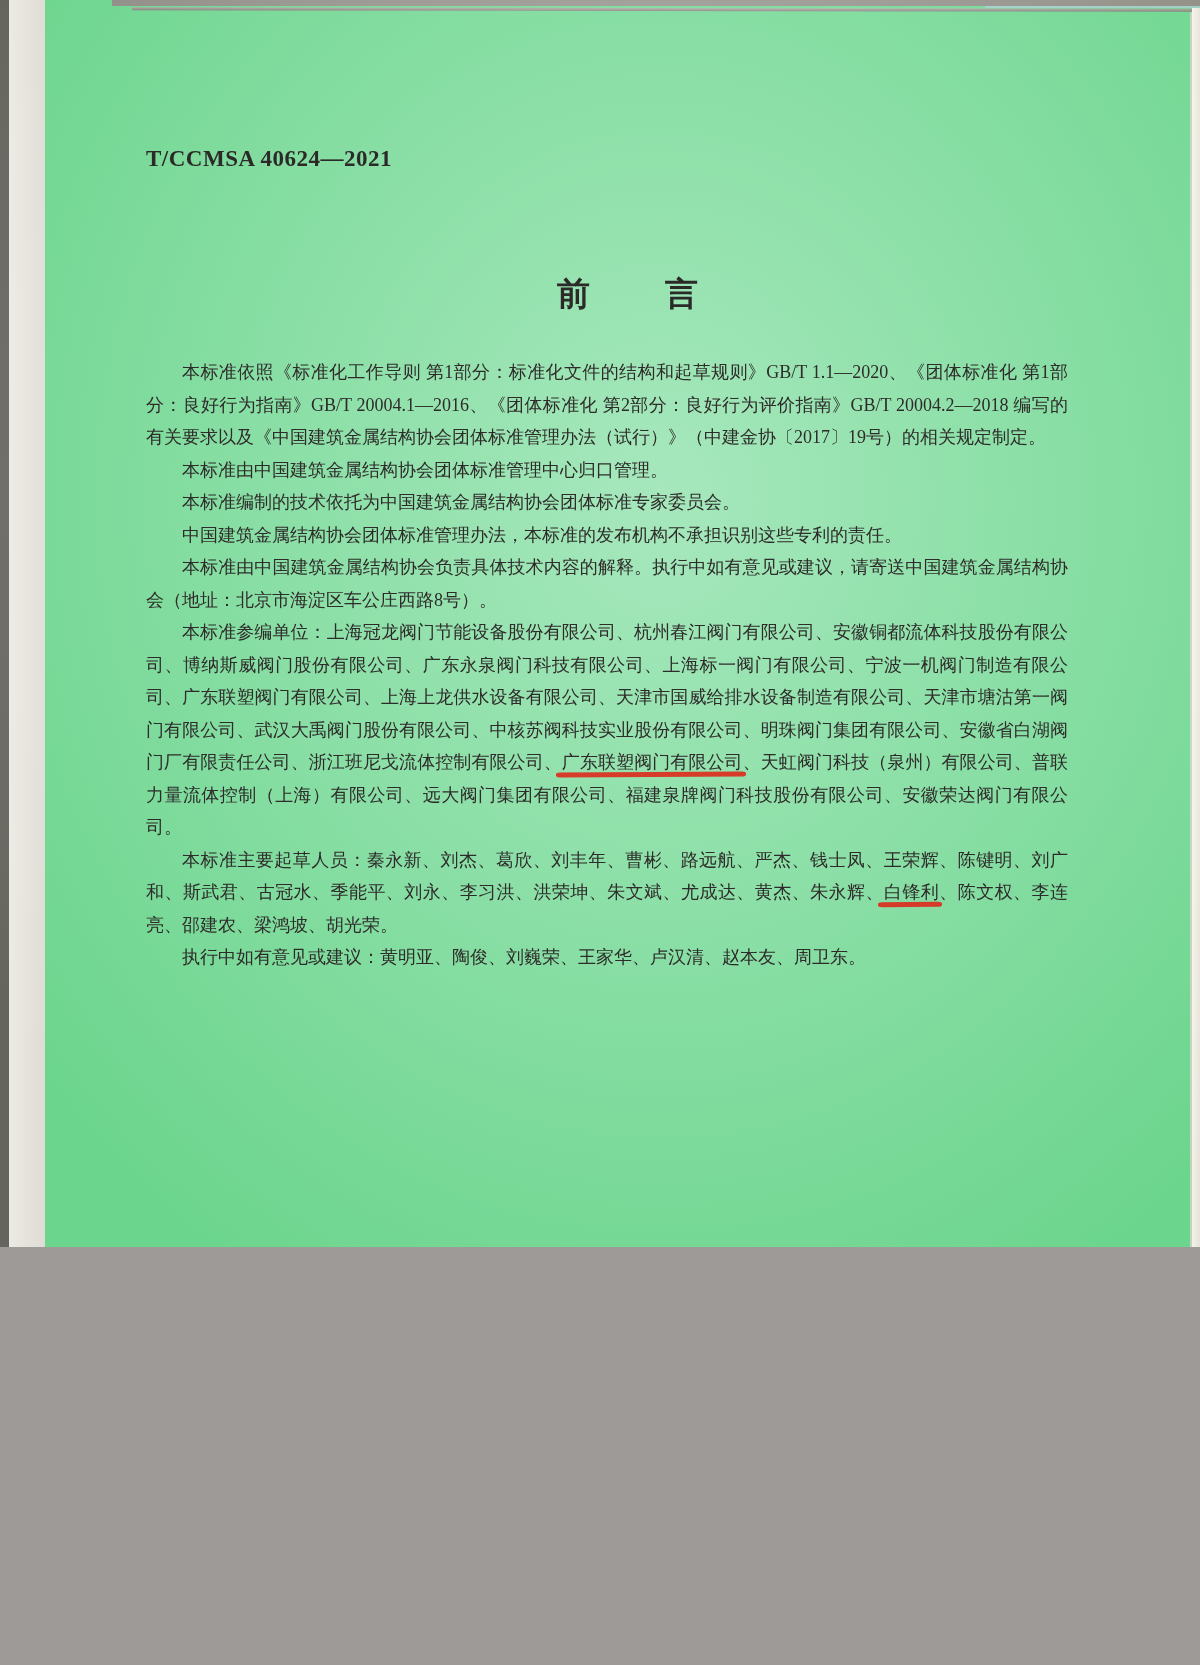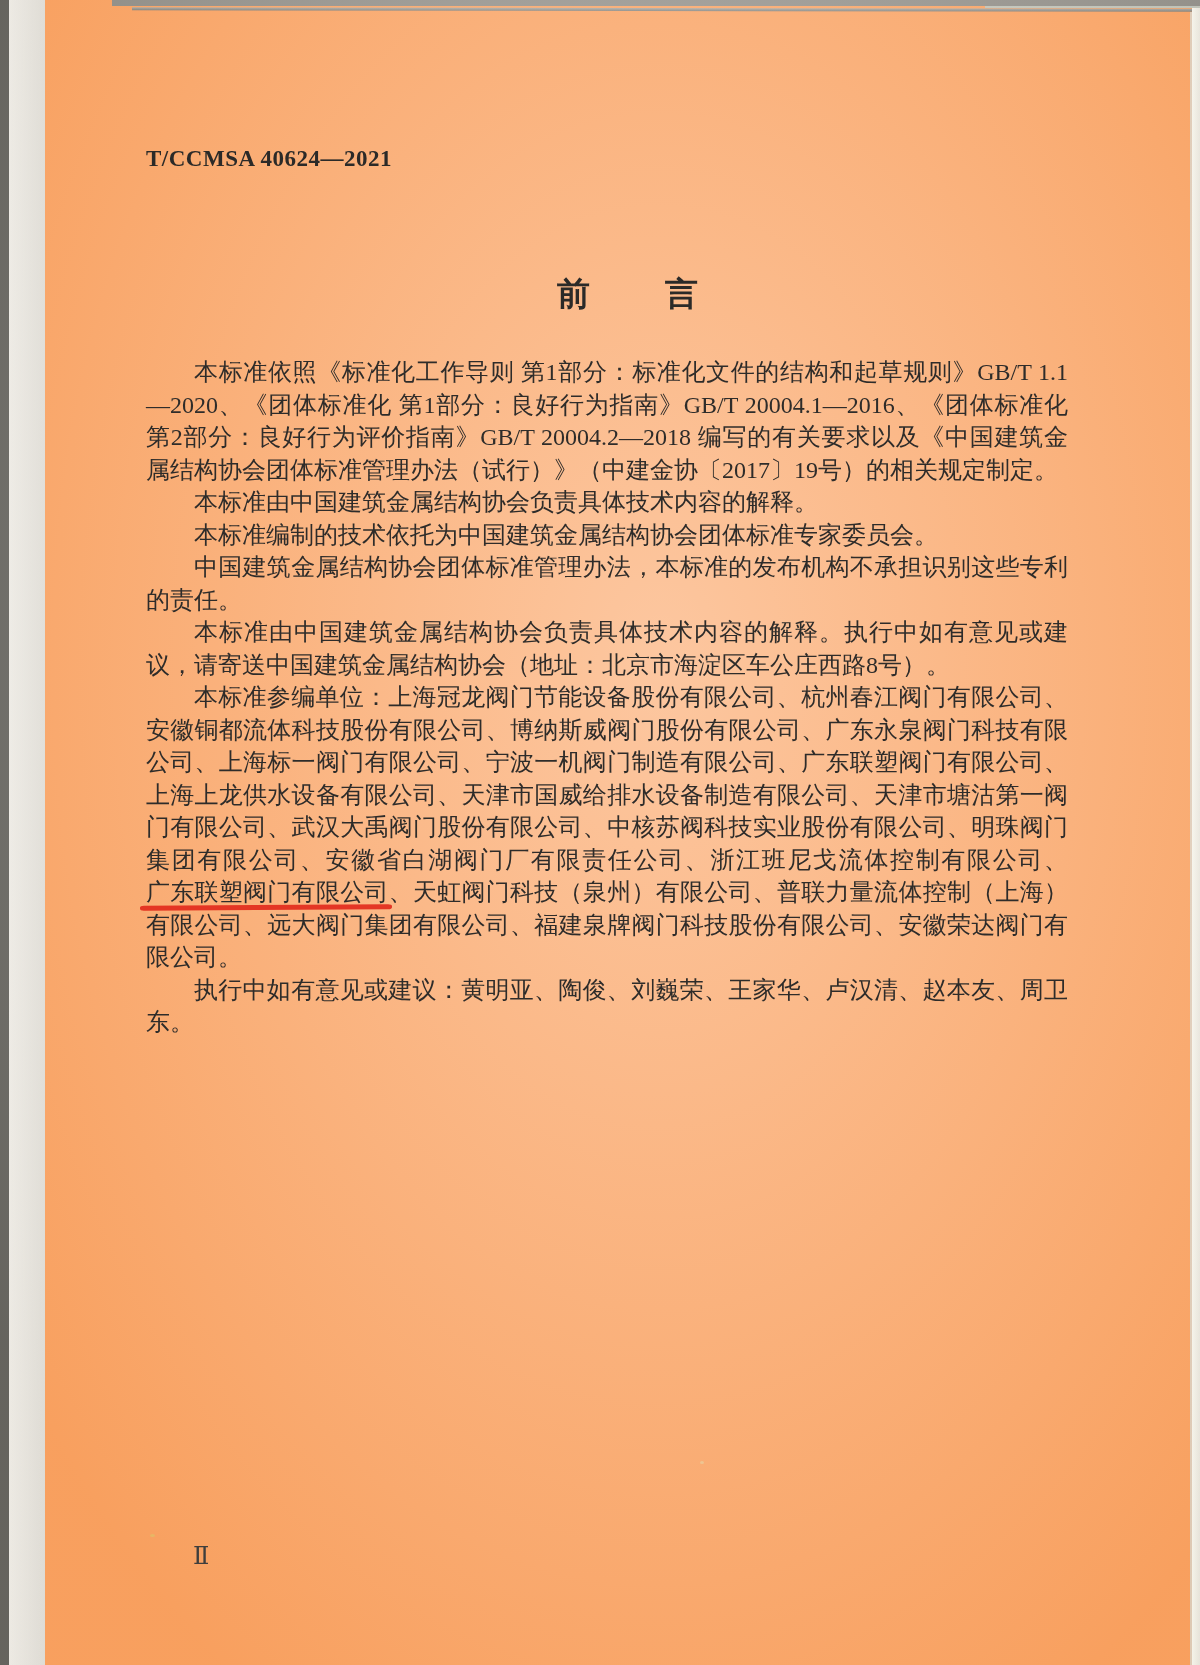--- a/index.html
+++ b/index.html
@@ -1,20 +1,20 @@
 <!DOCTYPE html>
 <html lang="zh" style="--mark-color: #e02418;"><head>
 <meta charset="utf-8">
 <style>
   html,body { margin:0; padding:0; background:#9d9a97; }
   .scan {
     position:relative;
-    width:1200px; height:1665px;
+    width:1200px; height:1247px;
     margin:0 auto;
-    background:#f97316;
+    background:#22c55e;
     overflow:hidden;
     font-family:"Liberation Serif","DejaVu Serif",serif;
   }
   
   .edge-left-dark  { position:absolute; left:0; top:0; width:9px;  height:100%; background:#181715; }
   .edge-left-gray  { position:absolute; left:9px; top:0; width:36px; height:100%;
                      background:linear-gradient(to right,#e8e5e2,#d2cfcb); }
   .edge-top-band   { position:absolute; top:0; left:112px; right:0; height:6px; background:#575450; }
   .edge-top-line   { position:absolute; top:8px; left:132px; right:0; height:3px;
                      background:linear-gradient(to bottom,#817e79,#413f3c); transform:rotate(0.08deg); }
@@ -35,21 +35,21 @@
   }
   .doc-title {
     position:absolute; top:250px; left:0; width:100%;
     display:flex; justify-content:center; gap:74px;
     transform:translateX(28px);
     font-family:"Liberation Sans","DejaVu Sans",sans-serif;
     font-size:33px; font-weight:700; color:#2b2a28; letter-spacing:1px;
   }
   .doc-body {
     position:absolute; left:146px; top:356px; width:922px;
-    font-size:24px; line-height:32.5px; color:#2e2c2a;
+    font-size:18px; line-height:32.5px; color:#2e2c2a;
     text-align:justify;
   }
   .para { margin:0; text-indent:2em; }
   .red-mark { position:relative; white-space:nowrap; }
   .red-mark::after {
     content:""; position:absolute; left:-6px; right:-3px; bottom:-5px; height:5px;
     background:var(--mark-color,#e02418); opacity:.88;
     border-radius:4px/2px; transform:rotate(-0.35deg);
   }
   .page-number {
@@ -75,22 +75,23 @@
 
   <div class="std-code">T/CCMSA 40624—2021</div>
 
   <h1 class="doc-title">
     <span>前</span>
     <span>言</span>
   </h1>
 
   <div class="doc-body" id="doc-body">
       <p class="para"><span>本标准依照《标准化工作导则 第1部分：标准化文件的结构和起草规则》GB/T 1.1—2020、《团体标准化 第1部分：良好行为指南》GB/T 20004.1—2016、《团体标准化 第2部分：良好行为评价指南》GB/T 20004.2—2018 编写的有关要求以及《中国建筑金属结构协会团体标准管理办法（试行）》（中建金协〔2017〕19号）的相关规定制定。</span></p>
-      <p class="para"><span>本标准由中国建筑金属结构协会负责具体技术内容的解释。</span></p>
+      <p class="para"><span>本标准由中国建筑金属结构协会团体标准管理中心归口管理。</span></p>
       <p class="para"><span>本标准编制的技术依托为中国建筑金属结构协会团体标准专家委员会。</span></p>
       <p class="para"><span>中国建筑金属结构协会团体标准管理办法，本标准的发布机构不承担识别这些专利的责任。</span></p>
       <p class="para"><span>本标准由中国建筑金属结构协会负责具体技术内容的解释。执行中如有意见或建议，请寄送中国建筑金属结构协会（地址：北京市海淀区车公庄西路8号）。</span></p>
       <p class="para"><span>本标准参编单位：上海冠龙阀门节能设备股份有限公司、杭州春江阀门有限公司、安徽铜都流体科技股份有限公司、博纳斯威阀门股份有限公司、广东永泉阀门科技有限公司、上海标一阀门有限公司、宁波一机阀门制造有限公司、广东联塑阀门有限公司、上海上龙供水设备有限公司、天津市国威给排水设备制造有限公司、天津市塘沽第一阀门有限公司、武汉大禹阀门股份有限公司、中核苏阀科技实业股份有限公司、明珠阀门集团有限公司、安徽省白湖阀门厂有限责任公司、浙江班尼戈流体控制有限公司、</span><span class="red-mark">广东联塑阀门有限公司</span><span>、天虹阀门科技（泉州）有限公司、普联力量流体控制（上海）有限公司、远大阀门集团有限公司、福建泉牌阀门科技股份有限公司、安徽荣达阀门有限公司。</span></p>
+      <p class="para"><span>本标准主要起草人员：秦永新、刘杰、葛欣、刘丰年、曹彬、路远航、严杰、钱士凤、王荣辉、陈键明、刘广和、斯武君、古冠水、季能平、刘永、李习洪、洪荣坤、朱文斌、尤成达、黄杰、朱永辉、</span><span class="red-mark">白锋利</span><span>、陈文权、李连亮、邵建农、梁鸿坡、胡光荣。</span></p>
       <p class="para"><span>执行中如有意见或建议：黄明亚、陶俊、刘巍荣、王家华、卢汉清、赵本友、周卫东。</span></p>
     </div>
 
   <div class="page-number">Ⅱ</div>
 </div>
 
 </body></html>

